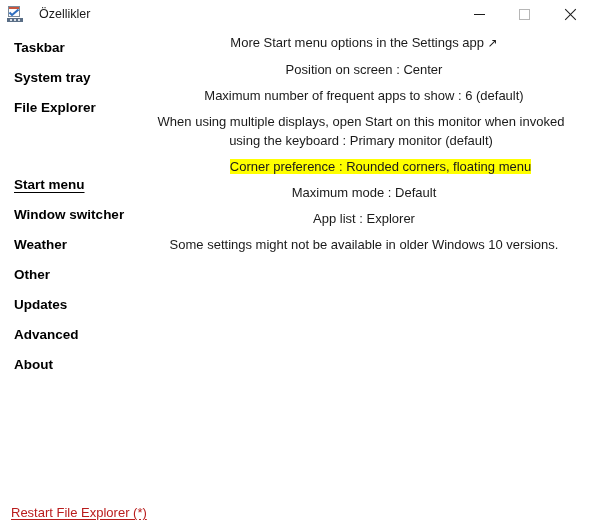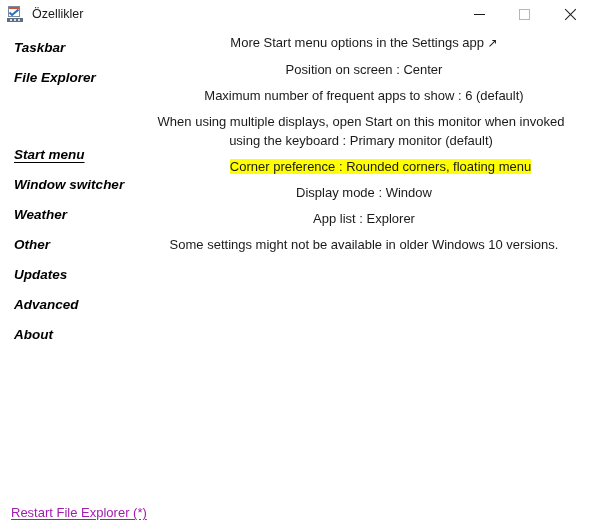--- a/index.html
+++ b/index.html
@@ -25,21 +25,21 @@
     height: 29px;
     background: #ffffff;
     display: flex;
     align-items: flex-start;
   }
   .titlebar-left {
     display: flex;
     align-items: center;
     padding-left: 7px;
     padding-top: 6px;
-    gap: 9px;
+    gap: 16px;
   }
   .app-icon {
     width: 16px;
     height: 16px;
     position: relative;
     flex: 0 0 auto;
   }
   .app-icon .frame {
     position: absolute;
     left: 1px; top: 0px;
@@ -140,21 +140,20 @@
   .nav-item {
     display: block;
     padding-left: 14px;
     height: 30px;
     line-height: 30px;
     font-size: 13.5px;
     font-weight: bold;
     color: #000000;
     white-space: nowrap;
     cursor: pointer;
-    font-style: italic;
   }
   .nav-item.selected {
     text-decoration: underline;
     text-underline-offset: 3px;
     margin-top: 47px;
   }
 
   
   .content {
     position: absolute;
@@ -185,21 +184,21 @@
     font-size: 12px;
     color: #1a1a1a;
   }
 
   
   .footer-link {
     position: absolute;
     left: 11px;
     top: 505px;
     font-size: 13px;
-    color: #a21caf;
+    color: #b91c1c;
     text-decoration: underline;
     text-underline-offset: 2px;
     cursor: pointer;
     white-space: nowrap;
   }
 </style>
 </head>
 <body>
 
 <div class="titlebar">
@@ -227,20 +226,21 @@
       <span class="glyph-max"></span>
     </button>
     <button class="winbtn">
       <span class="glyph-close"></span>
     </button>
   </div>
 </div>
 
 <nav class="sidebar">
   <span class="nav-item">Taskbar</span>
+  <span class="nav-item">System tray</span>
   <span class="nav-item">File Explorer</span>
   <span class="nav-item selected">Start menu </span>
   <span class="nav-item">Window switcher</span>
   <span class="nav-item">Weather</span>
   <span class="nav-item">Other</span>
   <span class="nav-item">Updates</span>
   <span class="nav-item">Advanced</span>
   <span class="nav-item">About</span>
 </nav>
 
@@ -254,21 +254,21 @@
   <p class="content-line">Position on screen : Center</p>
 
   <p class="content-line">Maximum number of frequent apps to show : 6 (default)</p>
 
   <p class="content-line wrap">When using multiple displays, open Start on this monitor when invoked using the keyboard : Primary monitor (default)</p>
 
   <p class="content-line">
     <span class="hl">Corner preference : Rounded corners, floating menu</span>
   </p>
 
-  <p class="content-line">Display mode : Window</p>
+  <p class="content-line">Maximum mode : Default</p>
 
   <p class="content-line">App list : Explorer</p>
 
   <p class="content-line note">Some settings might not be available in older Windows 10 versions.</p>
 
 </main>
 
 <a class="footer-link">Restart File Explorer (*)</a>
 
 </body></html>

